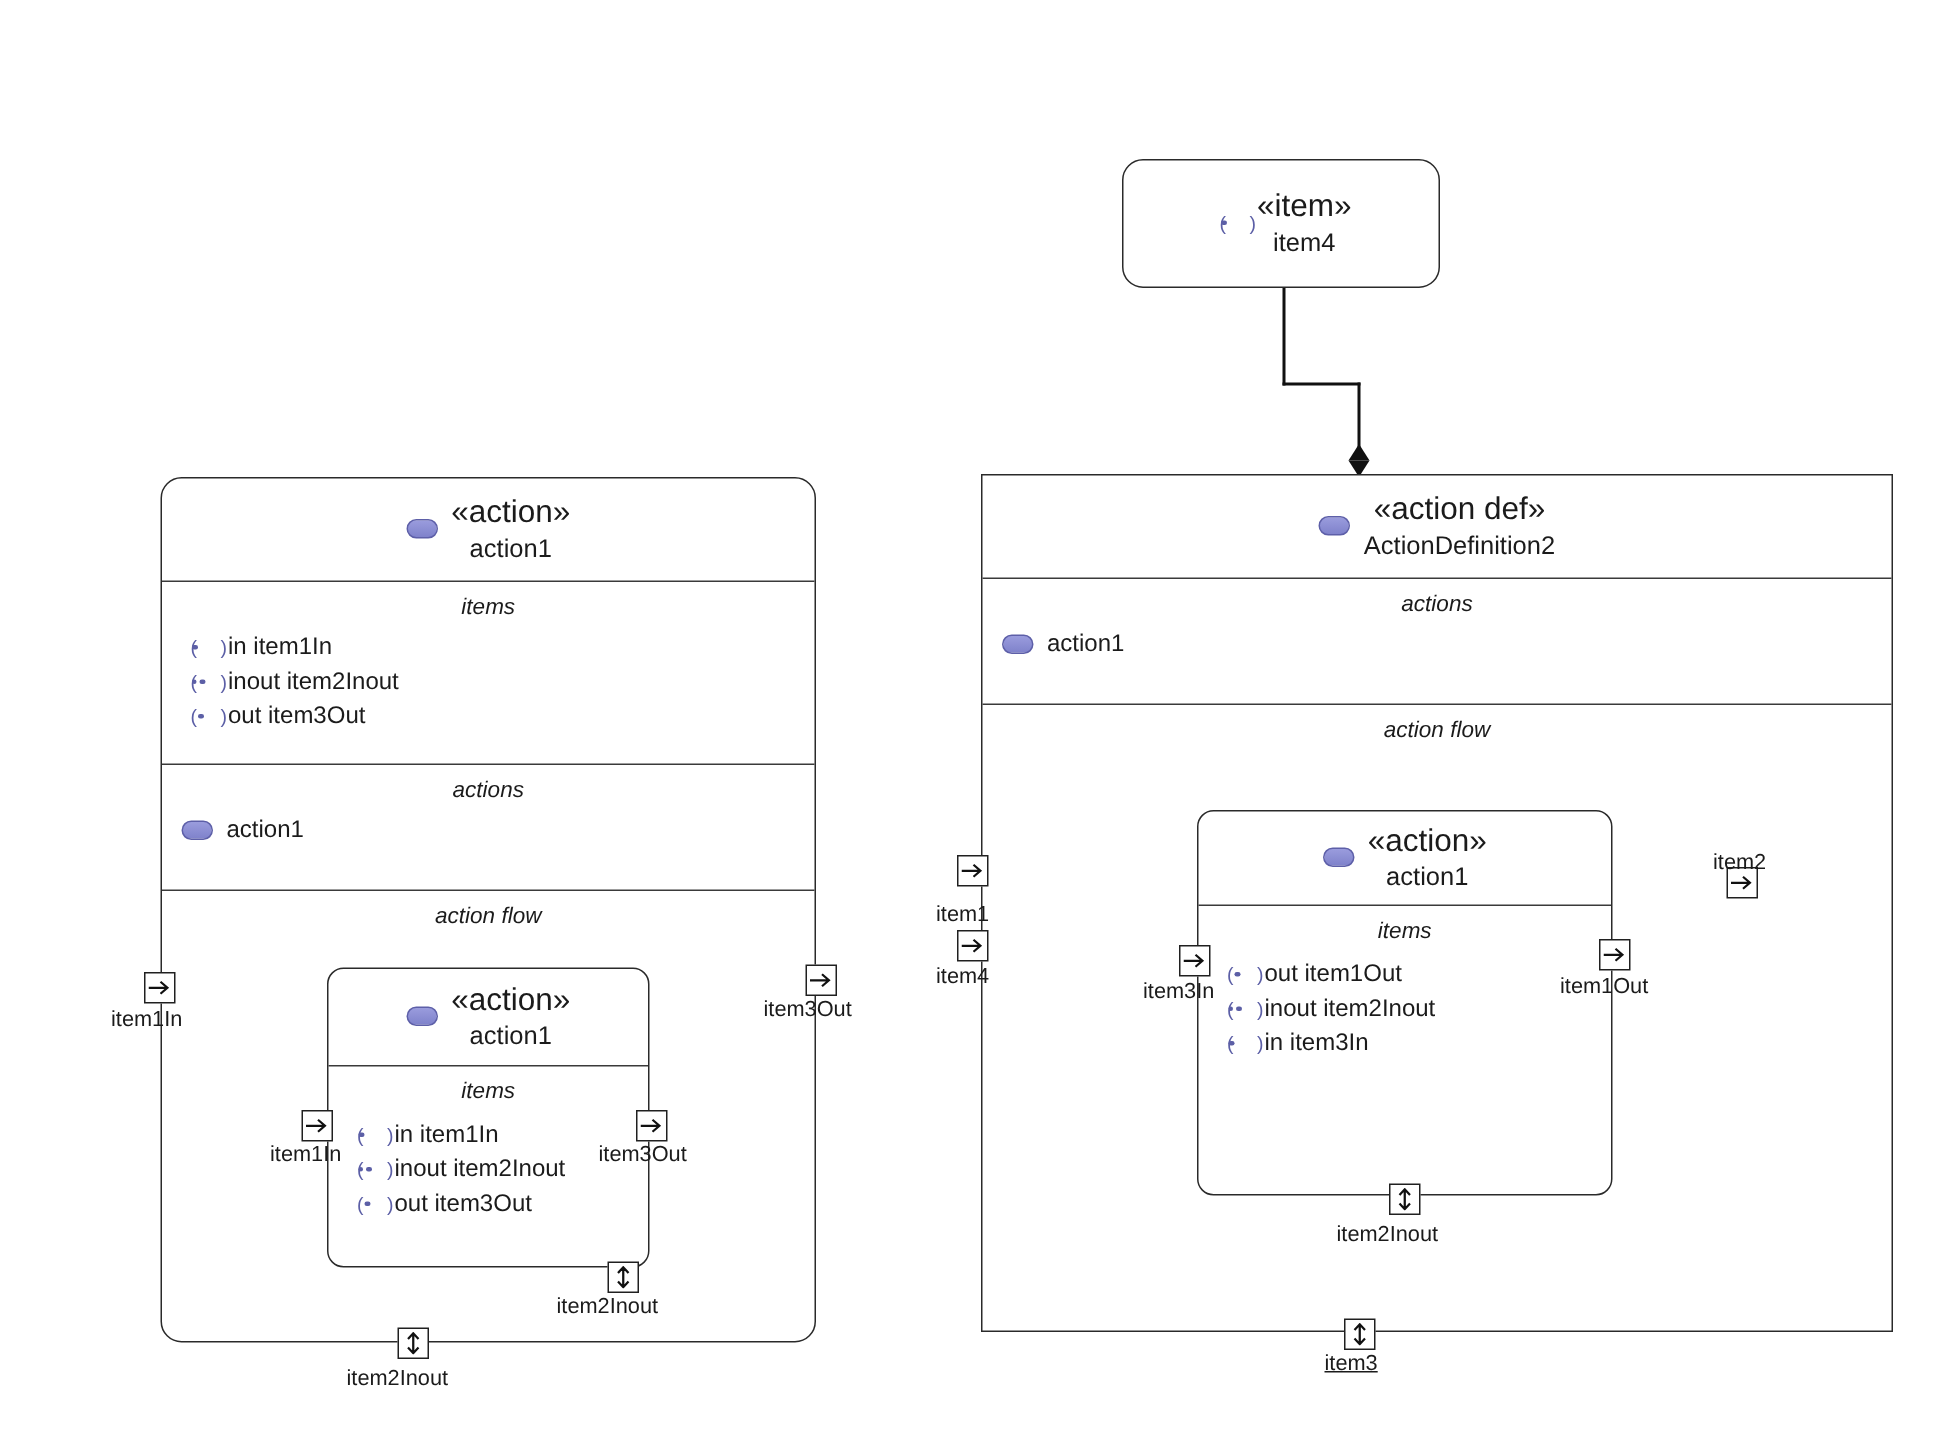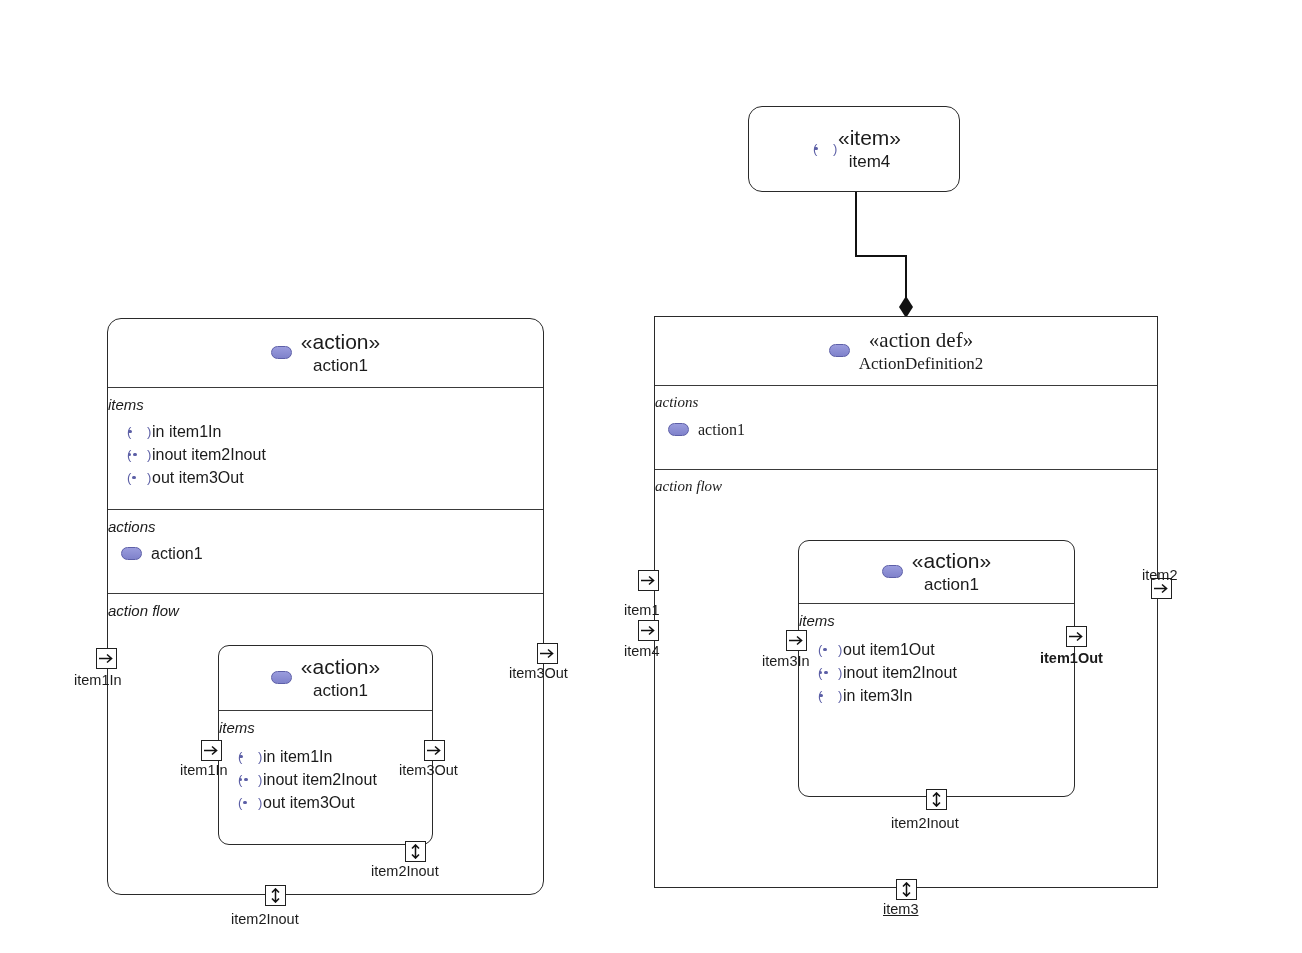--- a/index.html
+++ b/index.html
@@ -60,20 +60,21 @@
     flex: 0 0 auto;
   }
 
   
   .comp {
     position: relative;
     box-sizing: border-box;
     border-top: 1.5px solid #3a3a3a;
   }
   .comp-title {
+    text-align: center;
     font-style: italic;
     font-size: 15px;
     padding-top: 8px;
   }
   .comp-rows {
     padding-top: 7px;
   }
   .row {
     display: flex;
     align-items: center;
@@ -309,21 +310,21 @@
 </div>
 <div class="port-label" style="left:399px; top:762px;">item3Out</div>
 
 <div class="port" style="left:405px; top:841px;">
   <svg width="11" height="15" viewBox="0 0 11 15">
       <path d="M5.5 1 V14 M2 4.6 L5.5 0.9 L9 4.6 M2 10.4 L5.5 14.1 L9 10.4" stroke="#111" stroke-width="1.5" fill="none"></path>
     </svg>
 </div>
 <div class="port-label" style="left:371px; top:863px;">item2Inout</div>
 
-<div class="node" style="left:654px; top:316px; width:504px; height:572px;font-family:Liberation Serif, serif;">
+<div class="node" style="left:654px; top:316px; width:608px; height:572px;">
 
   <div class="hdr" style="height:68px;">
     <div class="hdr-inner">
       <span class="pill-icon"></span>
       <span class="hdr-text">
         <span class="stereo">«action def»</span>
         <span class="nodename">ActionDefinition2</span>
       </span>
     </div>
   </div>
@@ -415,20 +416,20 @@
       <path d="M0 5.5 H12 M8 1.5 L12.6 5.5 L8 9.5" stroke="#111" stroke-width="1.5" fill="none"></path>
     </svg>
 </div>
 <div class="port-label" style="left:762px; top:653px;">item3In</div>
 
 <div class="port" style="left:1066px; top:626px;">
   <svg width="15" height="11" viewBox="0 0 15 11">
       <path d="M0 5.5 H12 M8 1.5 L12.6 5.5 L8 9.5" stroke="#111" stroke-width="1.5" fill="none"></path>
     </svg>
 </div>
-<div class="port-label" style="left:1040px; top:650px;font-weight:bold;">item1Out</div>
+<div class="port-label" style="left:1040px; top:650px;">item1Out</div>
 
 <div class="port" style="left:926px; top:789px;">
   <svg width="11" height="15" viewBox="0 0 11 15">
       <path d="M5.5 1 V14 M2 4.6 L5.5 0.9 L9 4.6 M2 10.4 L5.5 14.1 L9 10.4" stroke="#111" stroke-width="1.5" fill="none"></path>
     </svg>
 </div>
 <div class="port-label" style="left:891px; top:815px;">item2Inout</div>
 
 </body></html>

